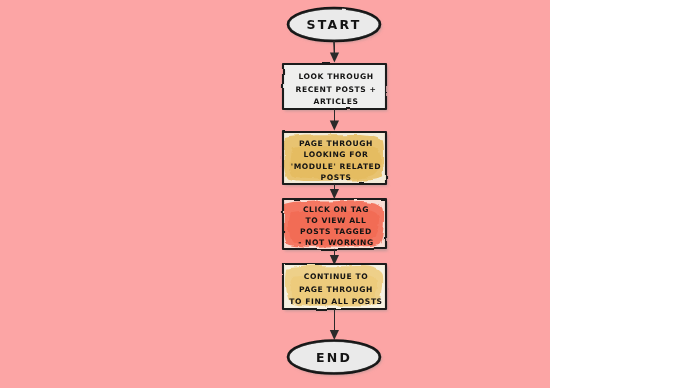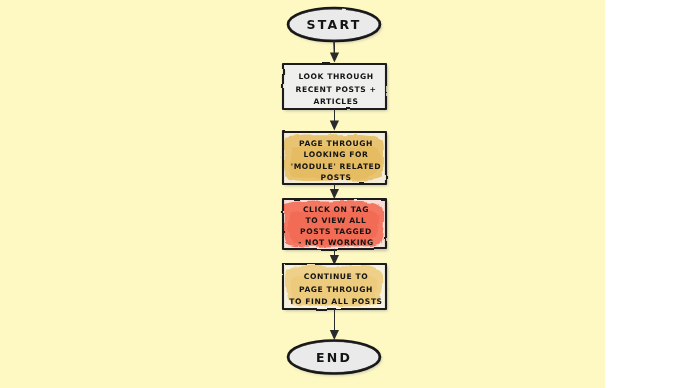--- a/index.html
+++ b/index.html
@@ -2,23 +2,23 @@
 <html><head>
 <meta charset="utf-8">
 <style>
   html, body {
     margin: 0;
     padding: 0;
     background: #ffffff;
   }
   #canvas {
     position: relative;
-    width: 605px;
+    width: 550px;
     height: 388px;
-    background: #fef9c3;
+    background: #fca5a5;
     overflow: hidden;
     font-family: "DejaVu Sans", sans-serif;
   }
   #flow-svg {
     position: absolute;
     left: 0;
     top: 0;
     width: 690px;
     height: 388px;
   }

